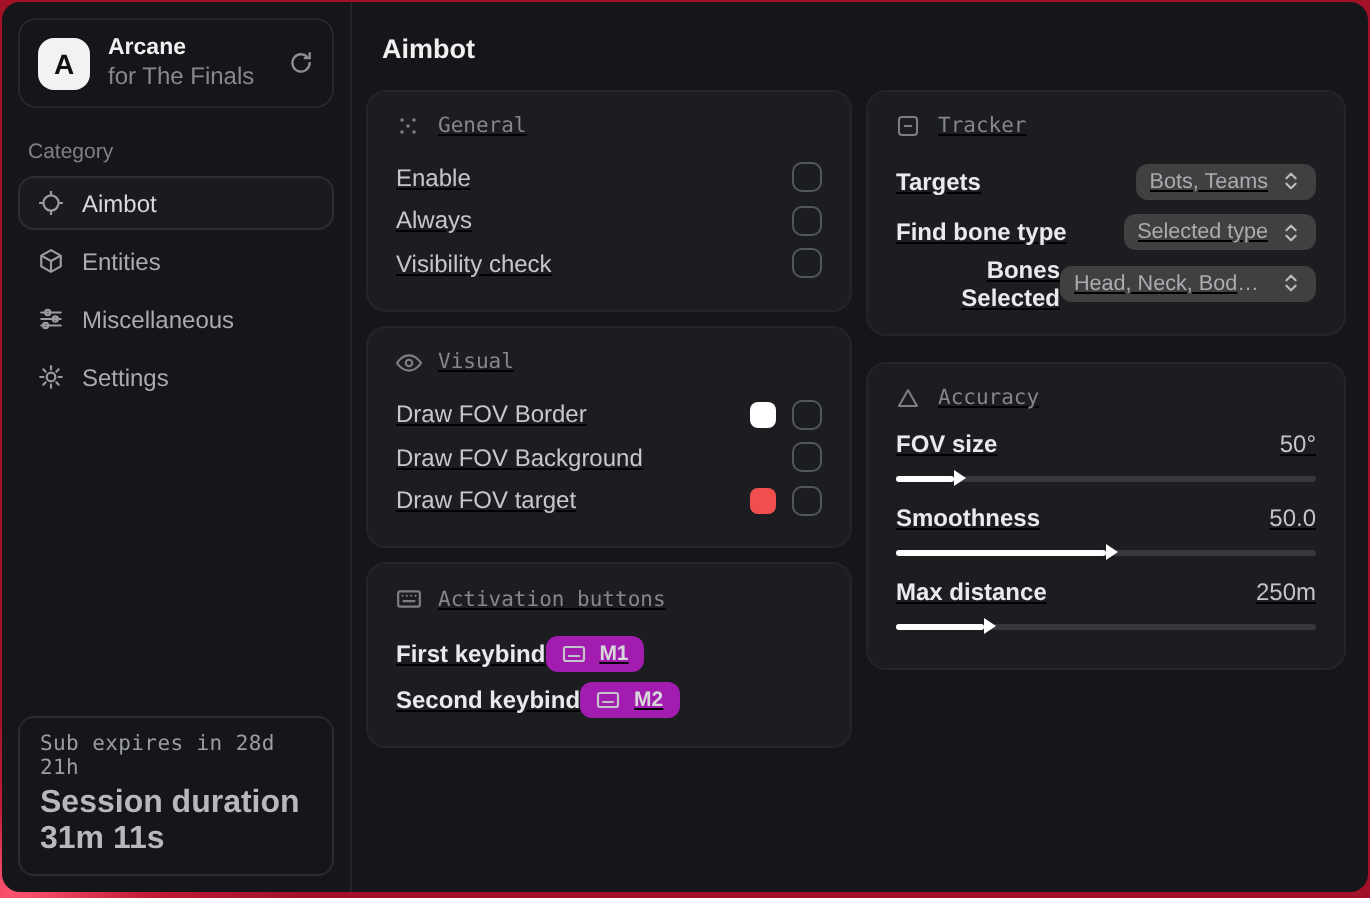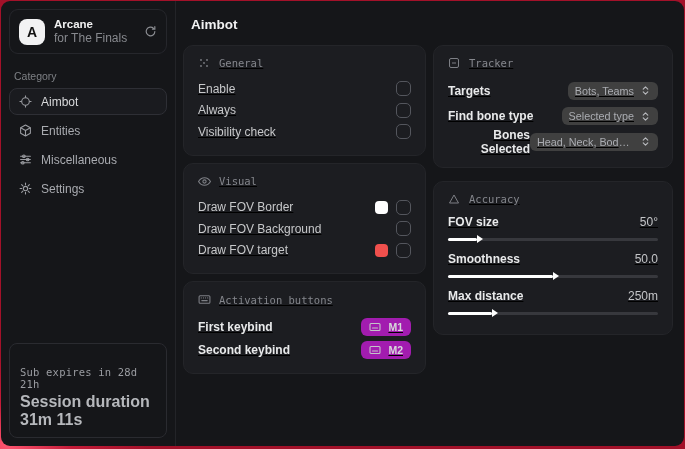--- a/index.html
+++ b/index.html
@@ -26,21 +26,21 @@
   .cat-label { color:#7e8085; font-size:10.5px; margin:8px 0 6px 13px; }
 
   .nav { display:flex; flex-direction:column; gap:2px; padding:0 8px; }
   .nav-item { height:27px; display:flex; align-items:center; gap:9px; padding:0 9px;
     border:1px solid transparent; border-radius:8px; color:#a9abb0; cursor:pointer; }
   .nav-item.active { border-color:#2e2f35; background:#1a1b1f; color:#d8d9db; }
   .nav-icon { display:flex; width:13px; color:#9a9ca1; }
   .nav-label { font-size:12px; }
 
   .spacer { flex:1; }
-  .status-card { margin:8px; border:1px solid #2a2b30; border-radius:8px; padding:22px 10px 8px; }
+  .status-card { margin:8px; border:1px solid #2a2b30; border-radius:8px; padding:7px 10px 8px; }
   .status-line1 { font-family:"DejaVu Sans Mono",monospace; font-size:10.5px; color:#9b9da2; letter-spacing:.2px; }
   .status-line2 { font-size:16px; font-weight:bold; color:#b6b8bc; margin-top:3px; }
 
   
   .main { flex:1; padding:14px 6px 0 7px; }
   .page-title { color:#f1f1f2; font-size:13.5px; font-weight:bold; margin:2px 0 13px 8px; }
   .columns { display:flex; gap:7px; align-items:flex-start;text-decoration:underline; }
   .col-left { width:243px; display:flex; flex-direction:column; gap:7px; }
   .col-right { width:240px; display:flex; flex-direction:column; gap:13px;text-align:right; }
 
@@ -50,21 +50,21 @@
   .hicon { display:flex; width:13px; color:#7d7f85; }
 
   .crow { height:21.5px; display:flex; align-items:center; justify-content:space-between; }
   .crow-lbl { color:#c7c8ca; font-size:12px; }
   .crow-lbl.strong { color:#e9eaeb; font-weight:bold; font-size:12px; }
   .rside { display:flex; align-items:center; gap:8px; }
 
   .checkbox { width:15px; height:15px; border:1.6px solid #54565d; border-radius:5px; cursor:pointer; }
   .swatch { width:13px; height:13px; border-radius:4px; cursor:pointer; }
 
-  .krow { height:23px; display:flex; align-items:center; justify-content:space-between; }
+  .krow { height:23px; display:flex; align-items:center; }
   .kbadge { display:flex; align-items:center; gap:6px; background:#a21caf; border-radius:6px;
     padding:3px 8px; color:#d7d8da; font-size:10.5px; font-weight:bold; cursor:pointer; }
   .kbadge .bicon { display:flex; width:13px; color:#c3c4c8; }
 
   .trow { height:25.5px; display:flex; align-items:center; justify-content:space-between; }
   .select { display:flex; align-items:center; gap:6px; background:#404040; border-radius:6px;
     padding:3px 7px; color:#aaacb1; font-size:10.8px; max-width:150px; cursor:pointer; }
   .select-txt { white-space:nowrap; overflow:hidden; text-overflow:ellipsis; }
   .select .sicon { display:flex; width:11px; min-width:11px; color:#b9bbbf; }
 

